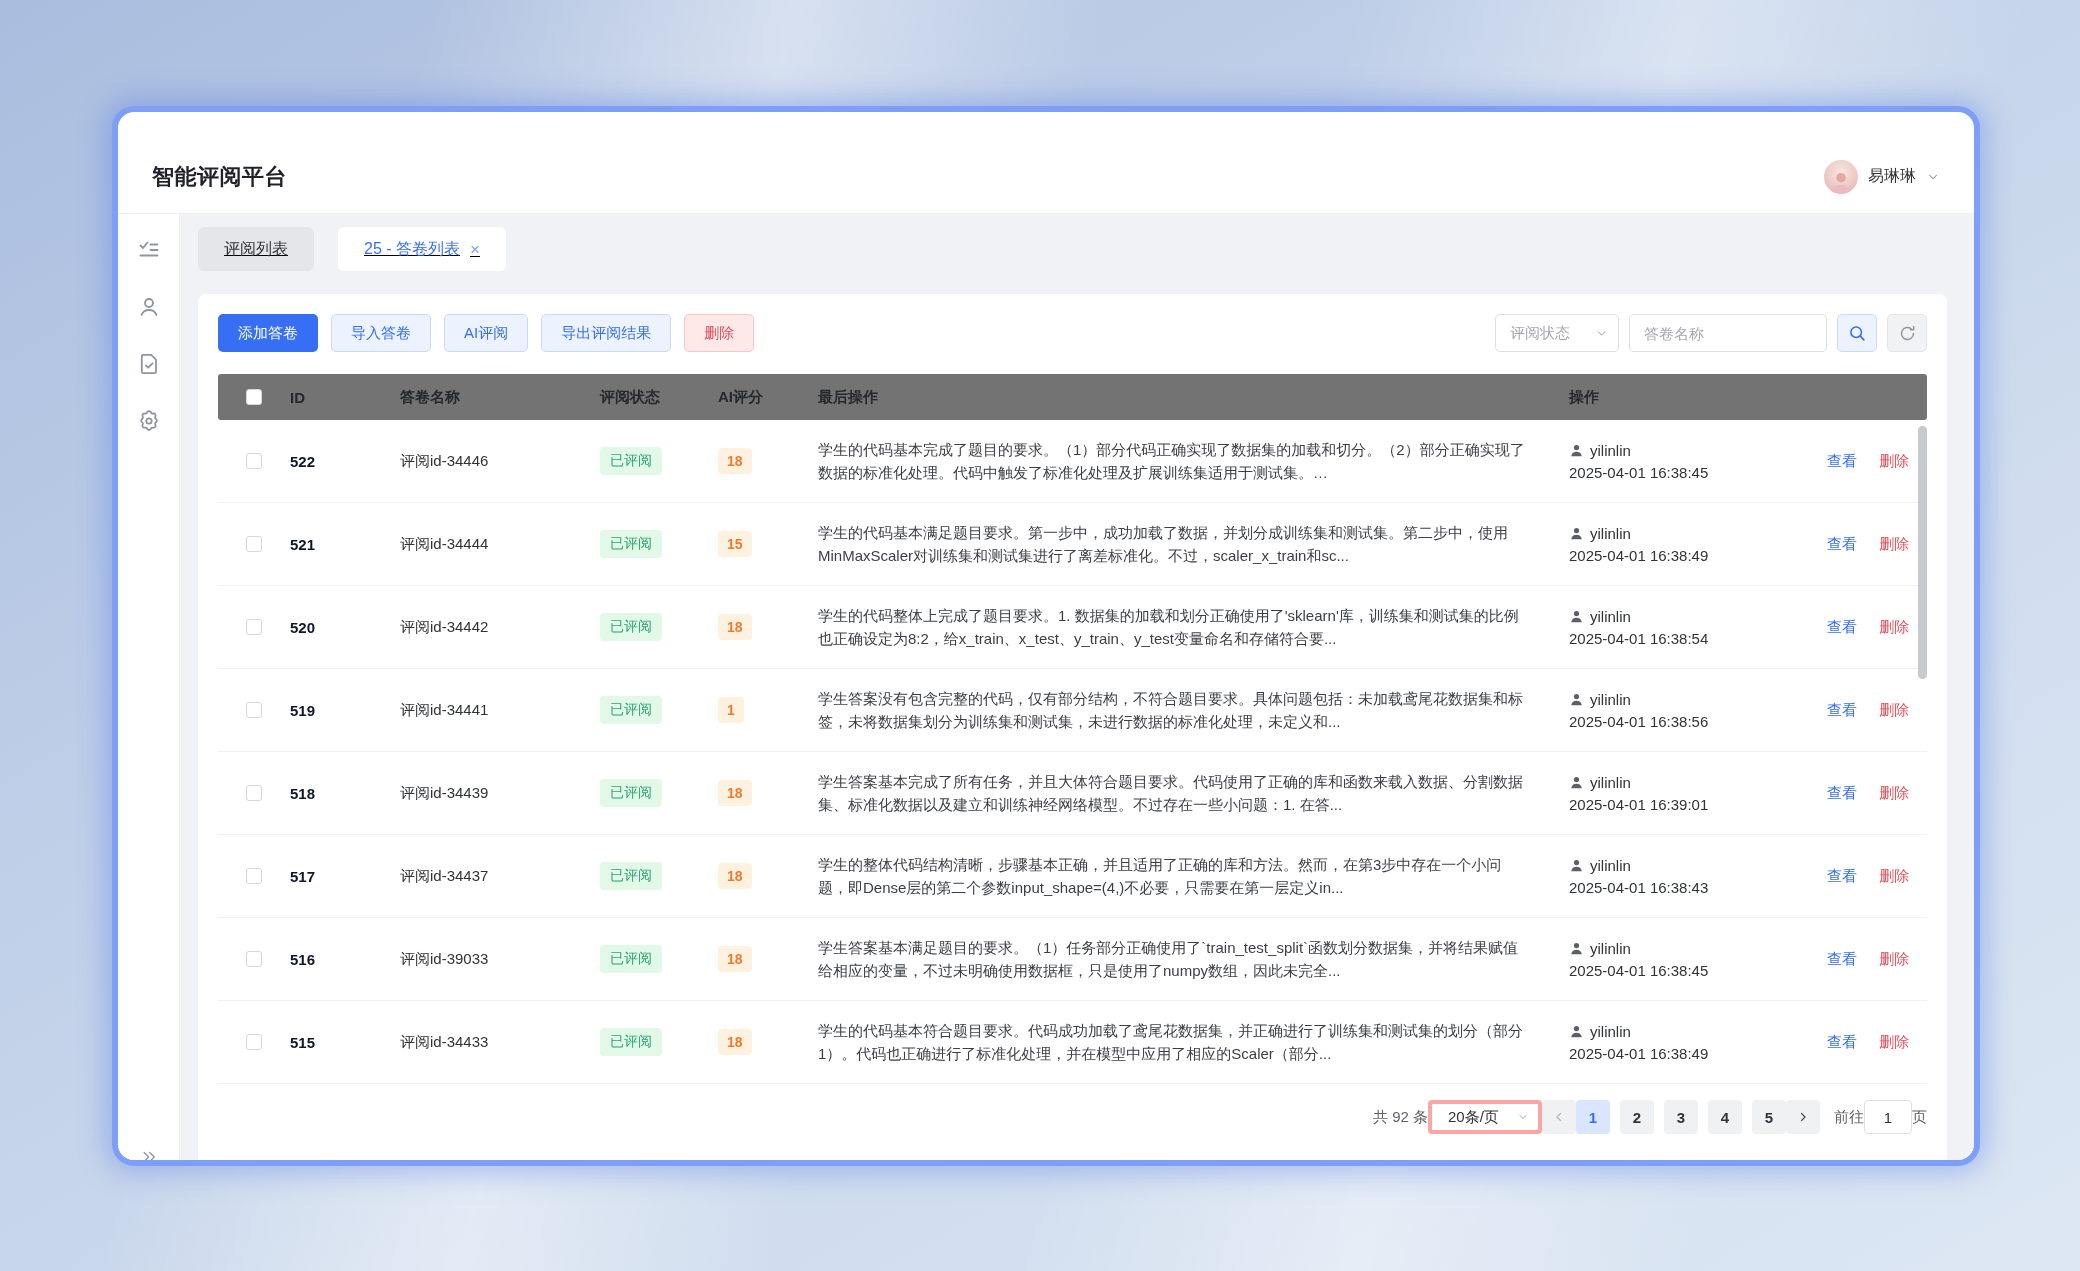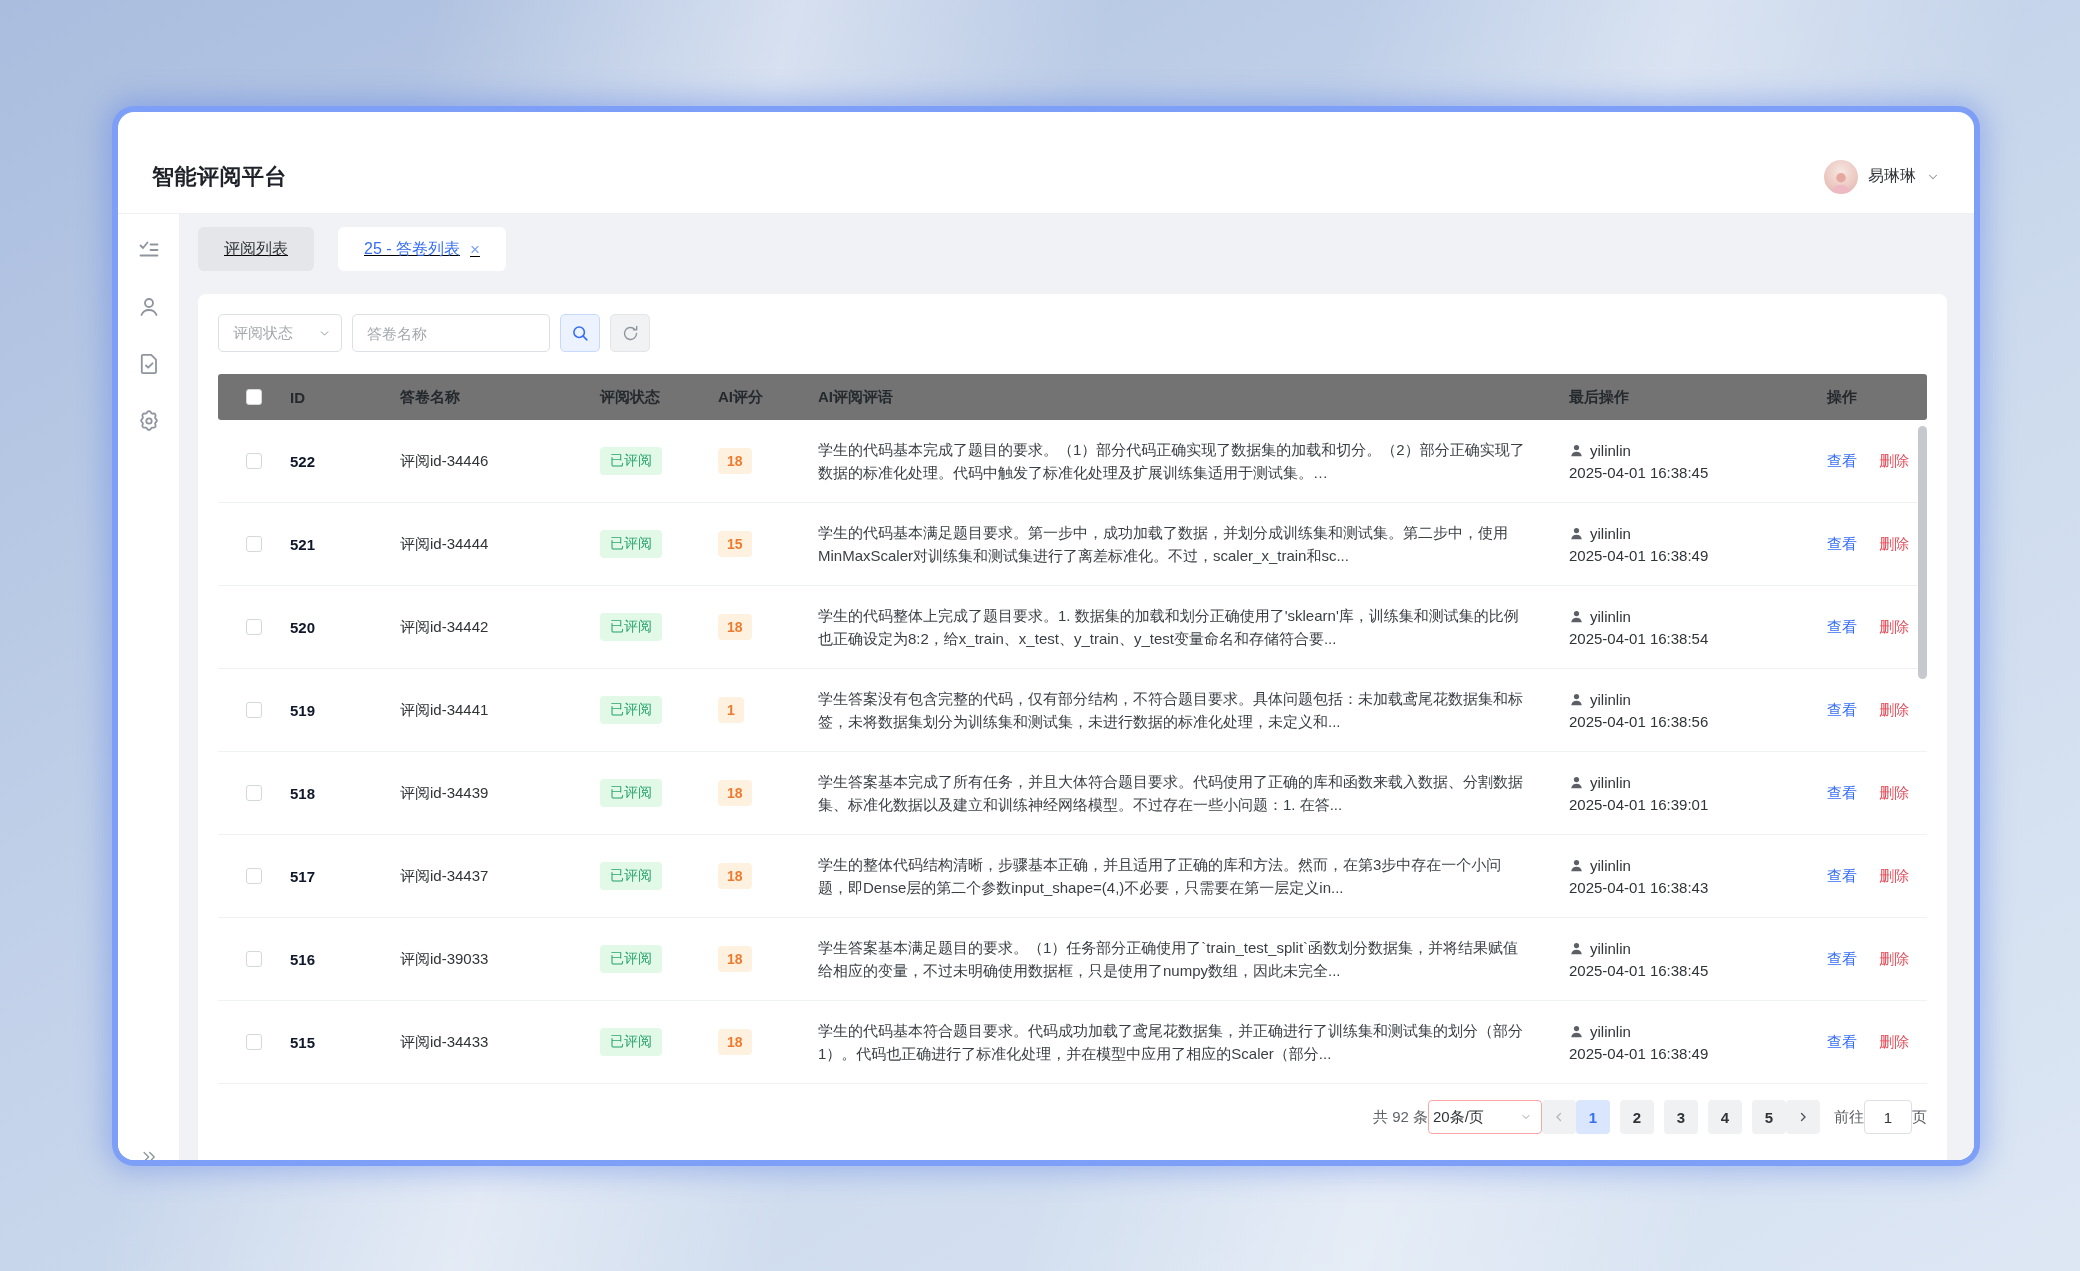--- a/index.html
+++ b/index.html
@@ -84,22 +84,22 @@
   .lastop-line1 { display:flex; align-items:center; gap:6px; }
   .lastop-time { margin-top:5px; }
   .link-view { color:#366ef4; cursor:pointer; margin-right:18px; }
   .link-del { color:#e34d59; cursor:pointer; }
   .vscroll-thumb { position:absolute; right:0px; top:6px; width:9px; height:253px;
     background:#c6c9ce; border-radius:5px; }
 
   
   .pagination { display:flex; align-items:center; justify-content:flex-end; margin-top:16px;
     font-size:15px; color:#5f6368; }
-  .page-size { width:114px; height:34px; border:1px solid #fca5a5; border-radius:4px; background:#fff;
-    display:flex; align-items:center; justify-content:space-between; padding:0 9px 0 4px;
+  .page-size { width:114px; height:34px; border:4px solid #fca5a5; border-radius:4px; background:#fff;
+    display:flex; align-items:center; justify-content:space-between; padding:0 9px 0 16px;
     color:#303437; cursor:pointer; }
   .pg-btn { min-width:34px; height:34px; border-radius:4px; background:#f0f1f3; color:#303437;
     display:flex; align-items:center; justify-content:center; font-size:15px; font-weight:600; cursor:pointer; }
   .pg-btn.active { background:#d9e6fd; color:#366ef4; }
   .pg-btn.nav svg { display:block; }
   .goto-input { width:48px; height:34px; border:1px solid #dcdfe6; border-radius:4px; text-align:center;
     font-size:15px; color:#303437; outline:none; font-family:"Liberation Sans","DejaVu Sans",sans-serif; }
 </style>
 </head>
 <body>
@@ -167,20 +167,27 @@
           </div>
           <div class="tab active">
             <span>25 - 答卷列表</span>
             <span class="tab-close">×</span>
           </div>
         </div>
 
         <div class="panel">
 
           <div class="toolbar">
+            <div class="btn-group">
+              <div class="btn primary">添加答卷</div>
+              <div class="btn light">导入答卷</div>
+              <div class="btn light">AI评阅</div>
+              <div class="btn light">导出评阅结果</div>
+              <div class="btn danger">删除</div>
+            </div>
             <div class="filters">
               <div class="select-box">
                 <span>评阅状态</span>
                 <svg width="13" height="13" viewBox="0 0 24 24" class="icon-stroke">
                     <path d="M6 9l6 6 6-6"></path>
                   </svg>
               </div>
               <input class="text-input" placeholder="答卷名称" style="">
               <div class="sq-btn search">
                 <svg width="20" height="20" viewBox="0 0 24 24" fill="none" stroke="#366ef4" stroke-width="1.9" stroke-linecap="round">
@@ -198,21 +205,20 @@
           </div>
 
           <div class="trow thead">
             <div class="tcell">
                 <div class="cb"></div>
               </div>
             <div class="tcell">ID</div>
             <div class="tcell">答卷名称</div>
             <div class="tcell">评阅状态</div>
             <div class="tcell">AI评分</div>
-            <div class="tcell">AI评阅评语</div>
             <div class="tcell">最后操作</div>
             <div class="tcell">操作</div>
           </div>
 
           <div class="tbody-wrap">
             <div class="tbody" id="tbody">
   <div class="trow">
     <div class="tcell">
                     <div class="cb"></div>
                   </div>

